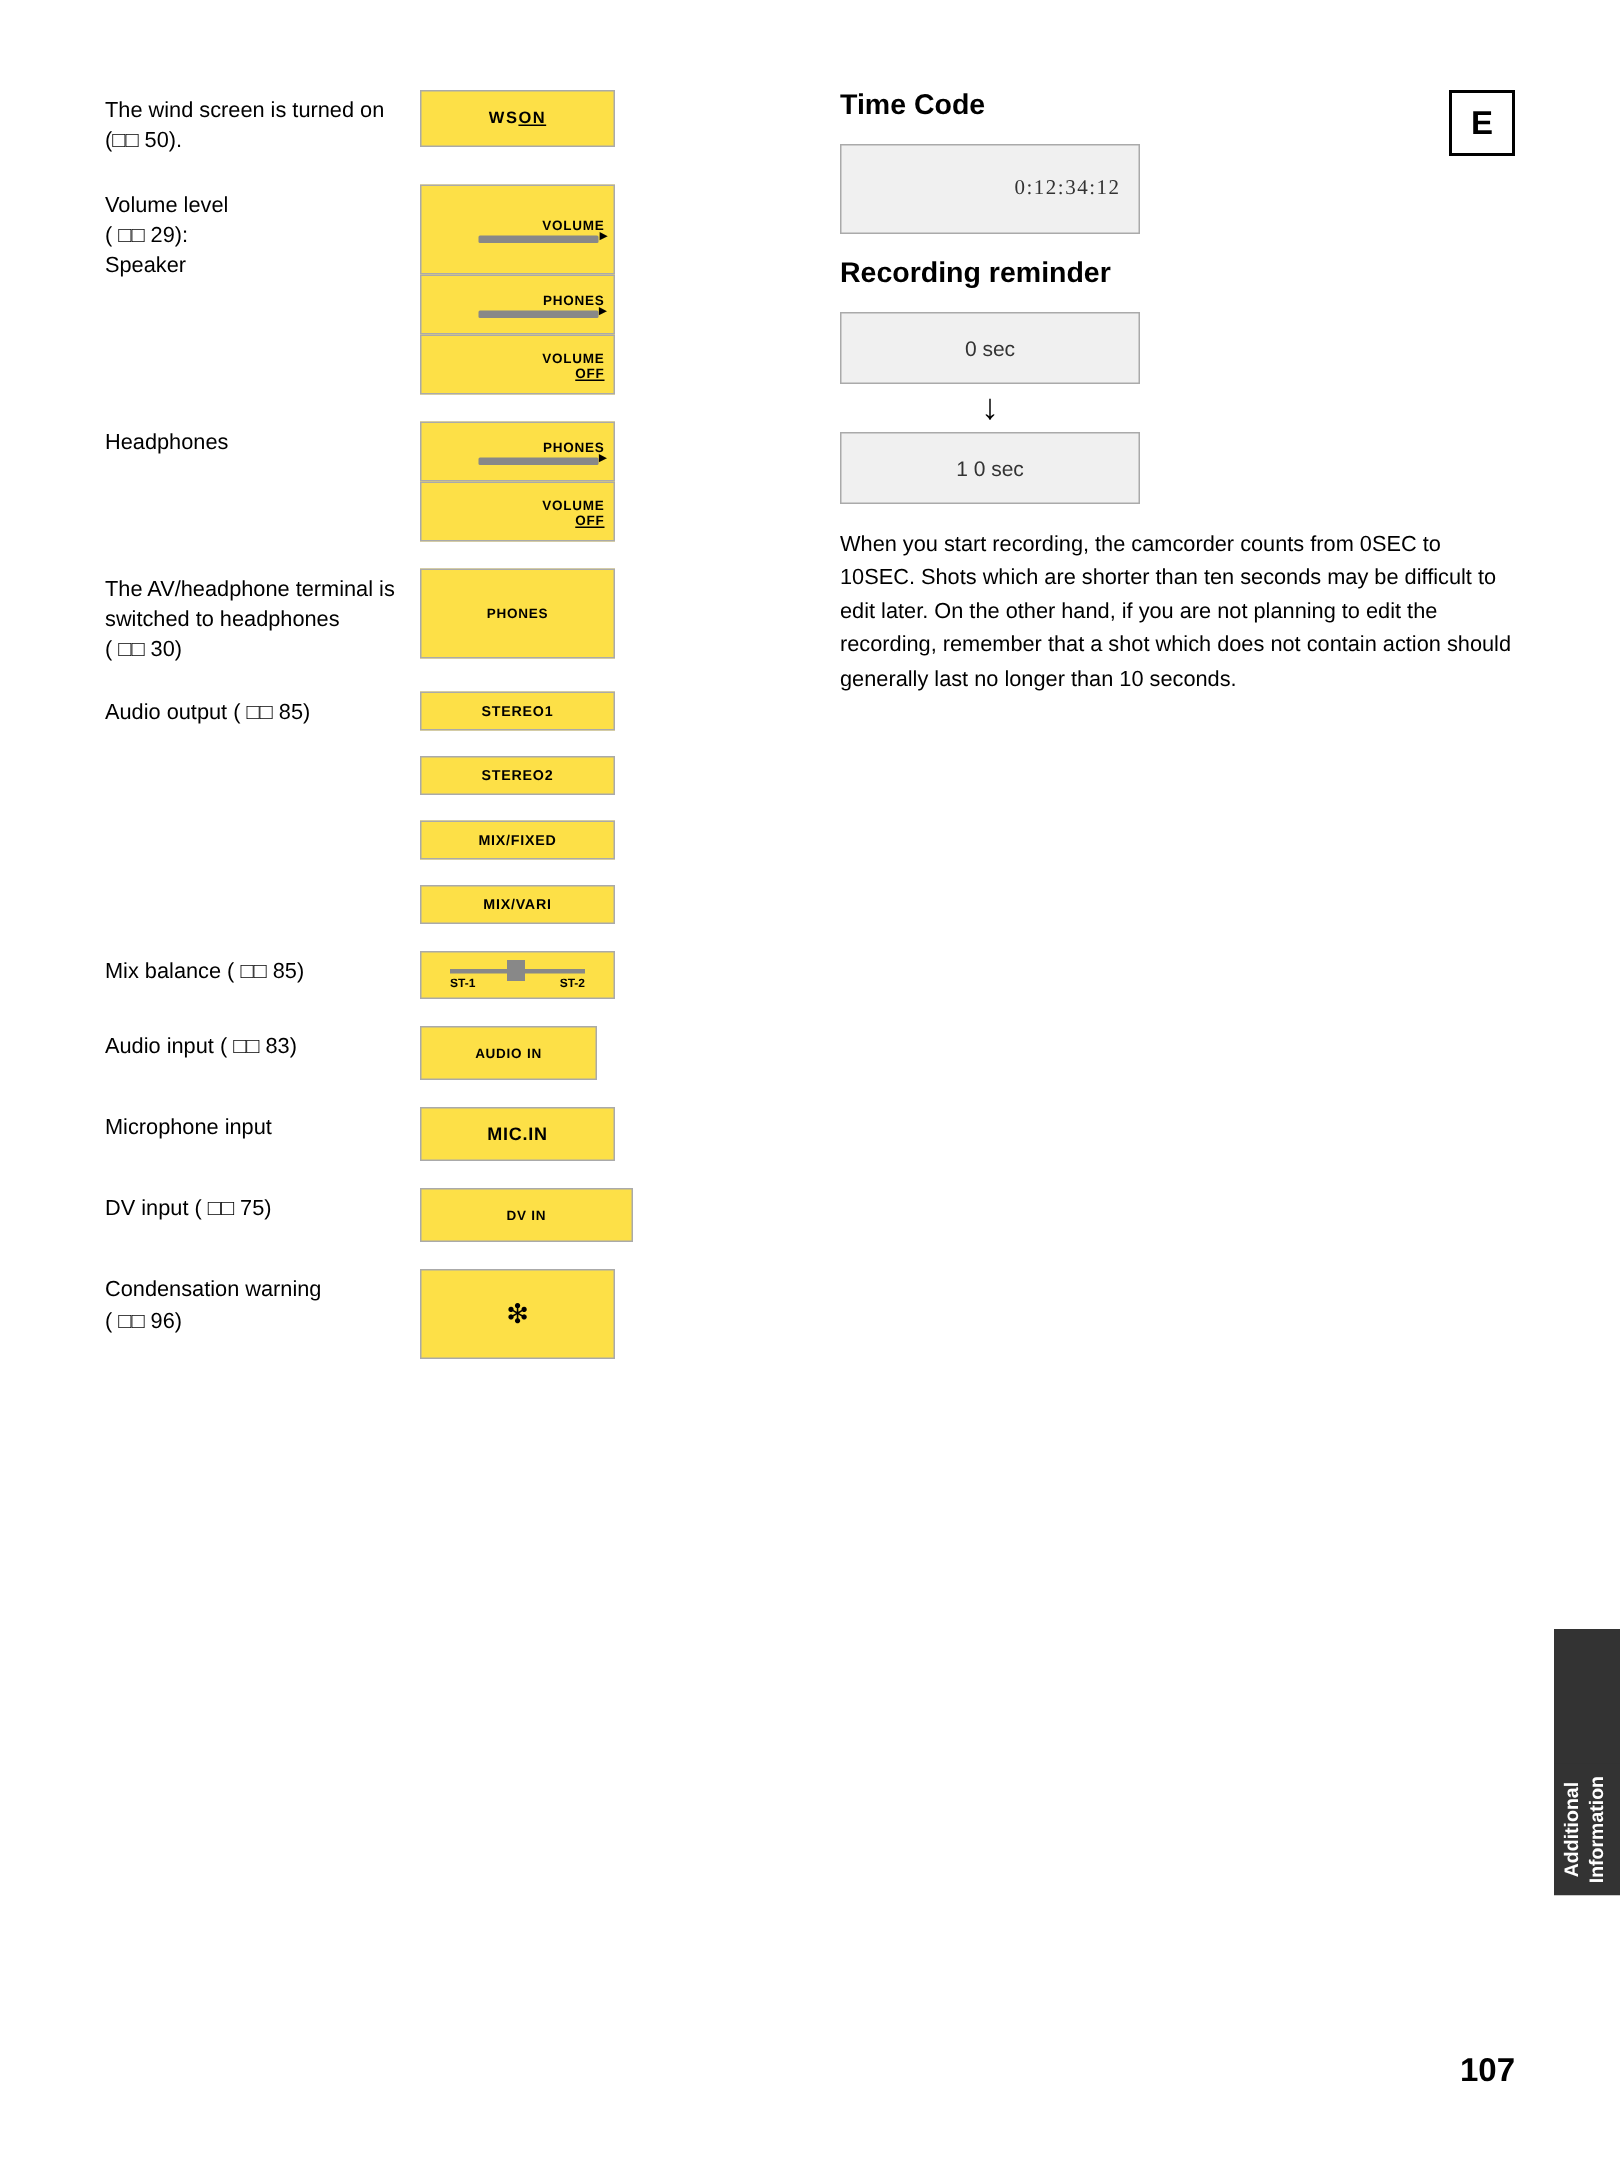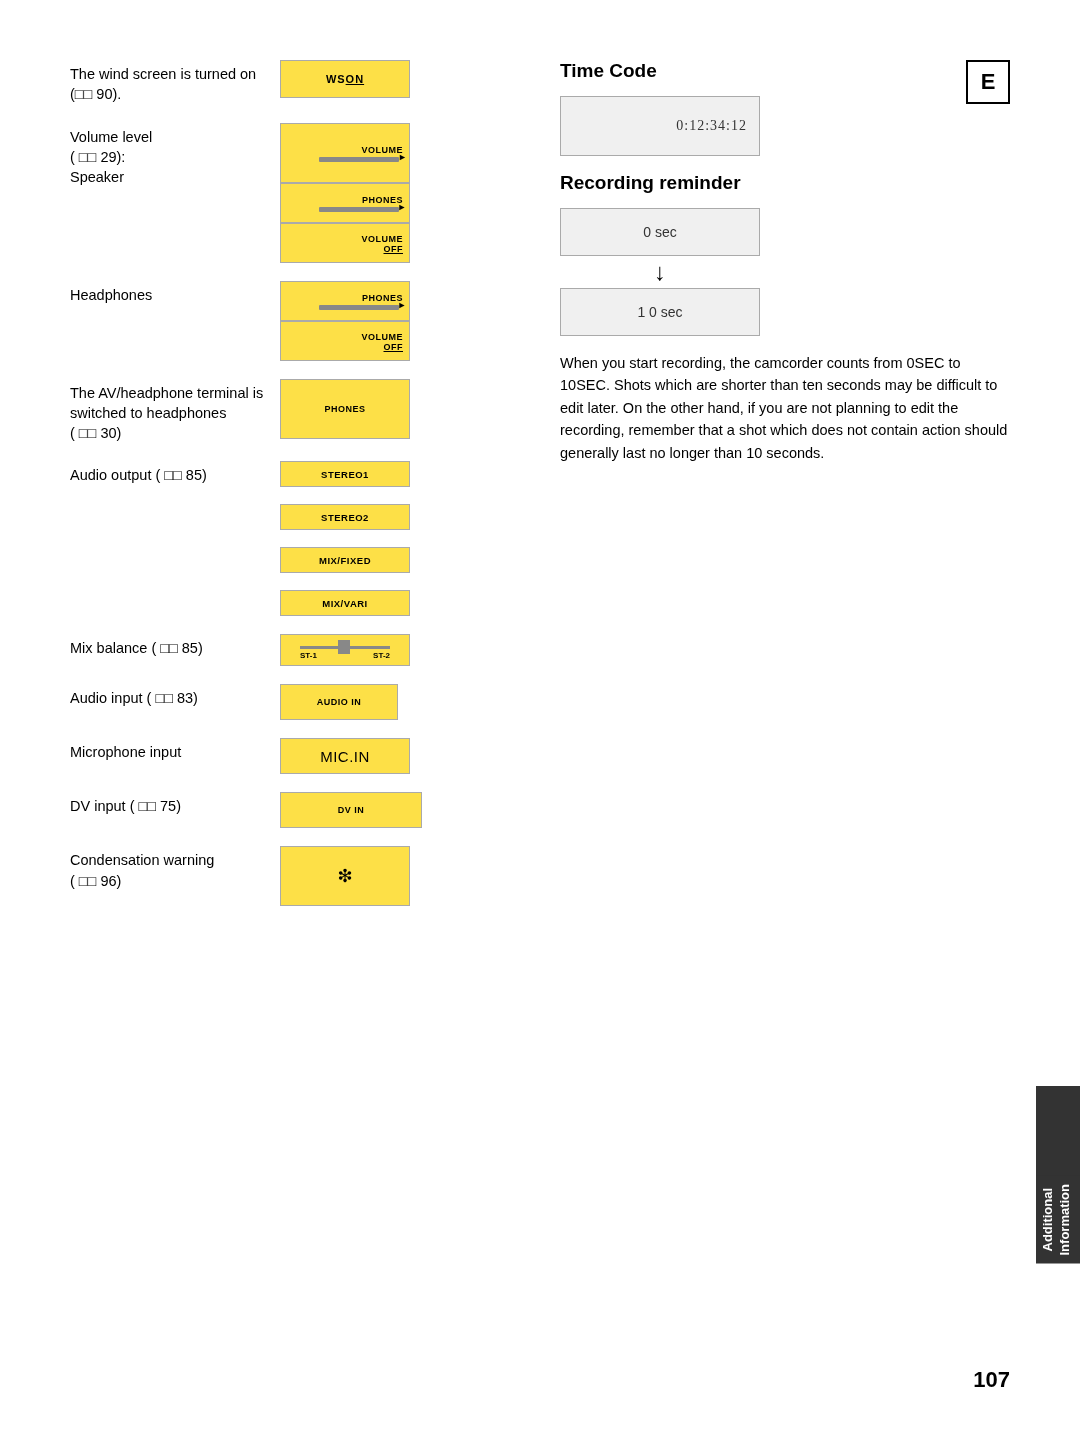--- a/index.html
+++ b/index.html
@@ -362,21 +362,21 @@
 </div>
 
 <div class="page-number">107</div>
 
 <div class="page-container">
   <div class="main-content">
 
     <div class="left-col">
 
       <div class="left-row">
-        <div class="left-label">The wind screen is turned on (□□ 90).</div>
+        <div class="left-label">The wind screen is turned on (□□ 50).</div>
         <div class="lcd-box lcd-wson">
           <span style="font-size:11px;font-weight:bold;letter-spacing:1px;">WS<span style="text-decoration:underline;">ON</span></span>
         </div>
       </div>
 
       <div class="left-row">
         <div class="left-label">Volume level<br>( □□ 29):<br>Speaker</div>
         <div class="lcd-volume-group">
 
           <div class="lcd-box lcd-speaker">
@@ -465,21 +465,21 @@
       <div class="left-row">
         <div class="left-label">Audio input ( □□ 83)</div>
         <div class="lcd-box lcd-audio-in">
           <span style="font-size:9px;font-weight:bold;letter-spacing:0.5px;">AUDIO IN</span>
         </div>
       </div>
 
       <div class="left-row">
         <div class="left-label">Microphone input</div>
         <div class="lcd-box lcd-mic-in">
-          <span style="font-size:15px;font-weight:normal;letter-spacing:0.5px;">MIC.IN</span>
+          <span style="font-size:12px;font-weight:bold;letter-spacing:0.5px;">MIC.IN</span>
         </div>
       </div>
 
       <div class="left-row">
         <div class="left-label">DV input ( □□ 75)</div>
         <div class="lcd-box lcd-dv-in">
           <span style="font-size:9px;font-weight:bold;letter-spacing:0.5px;">DV IN</span>
         </div>
       </div>
 

